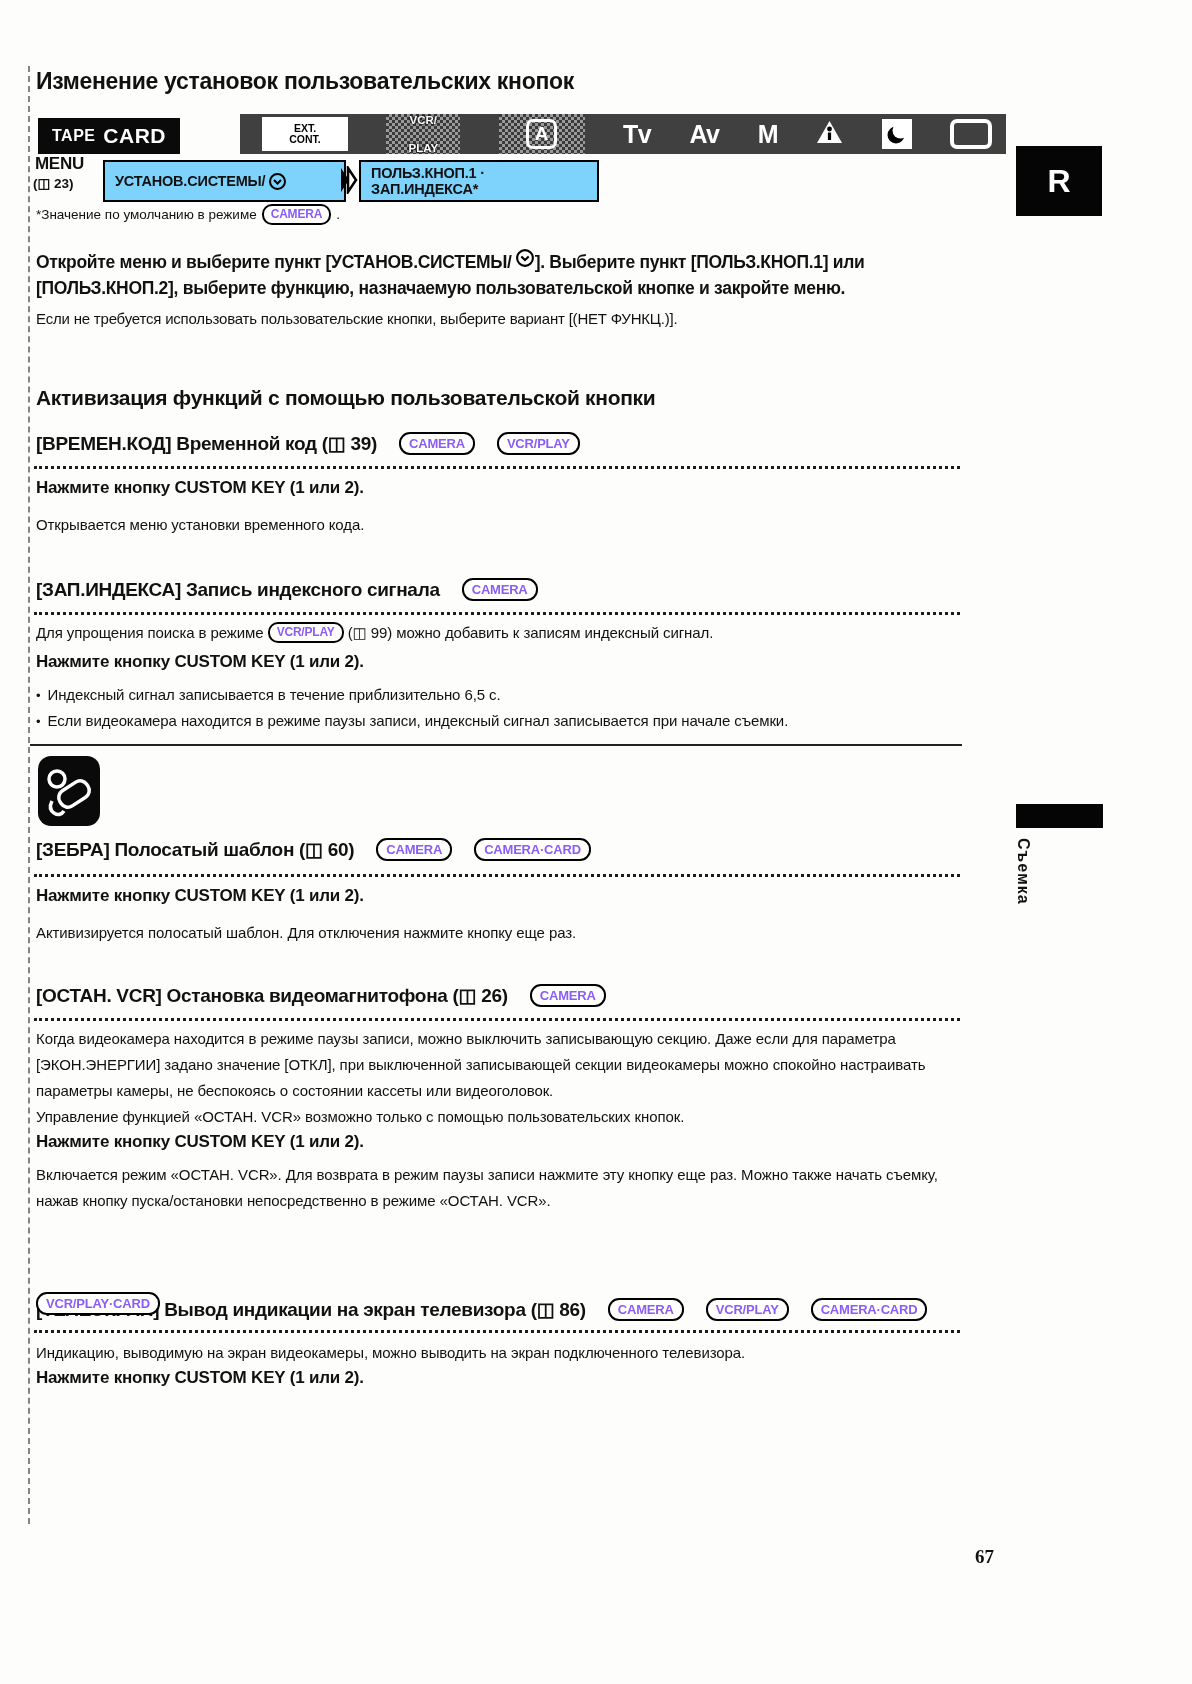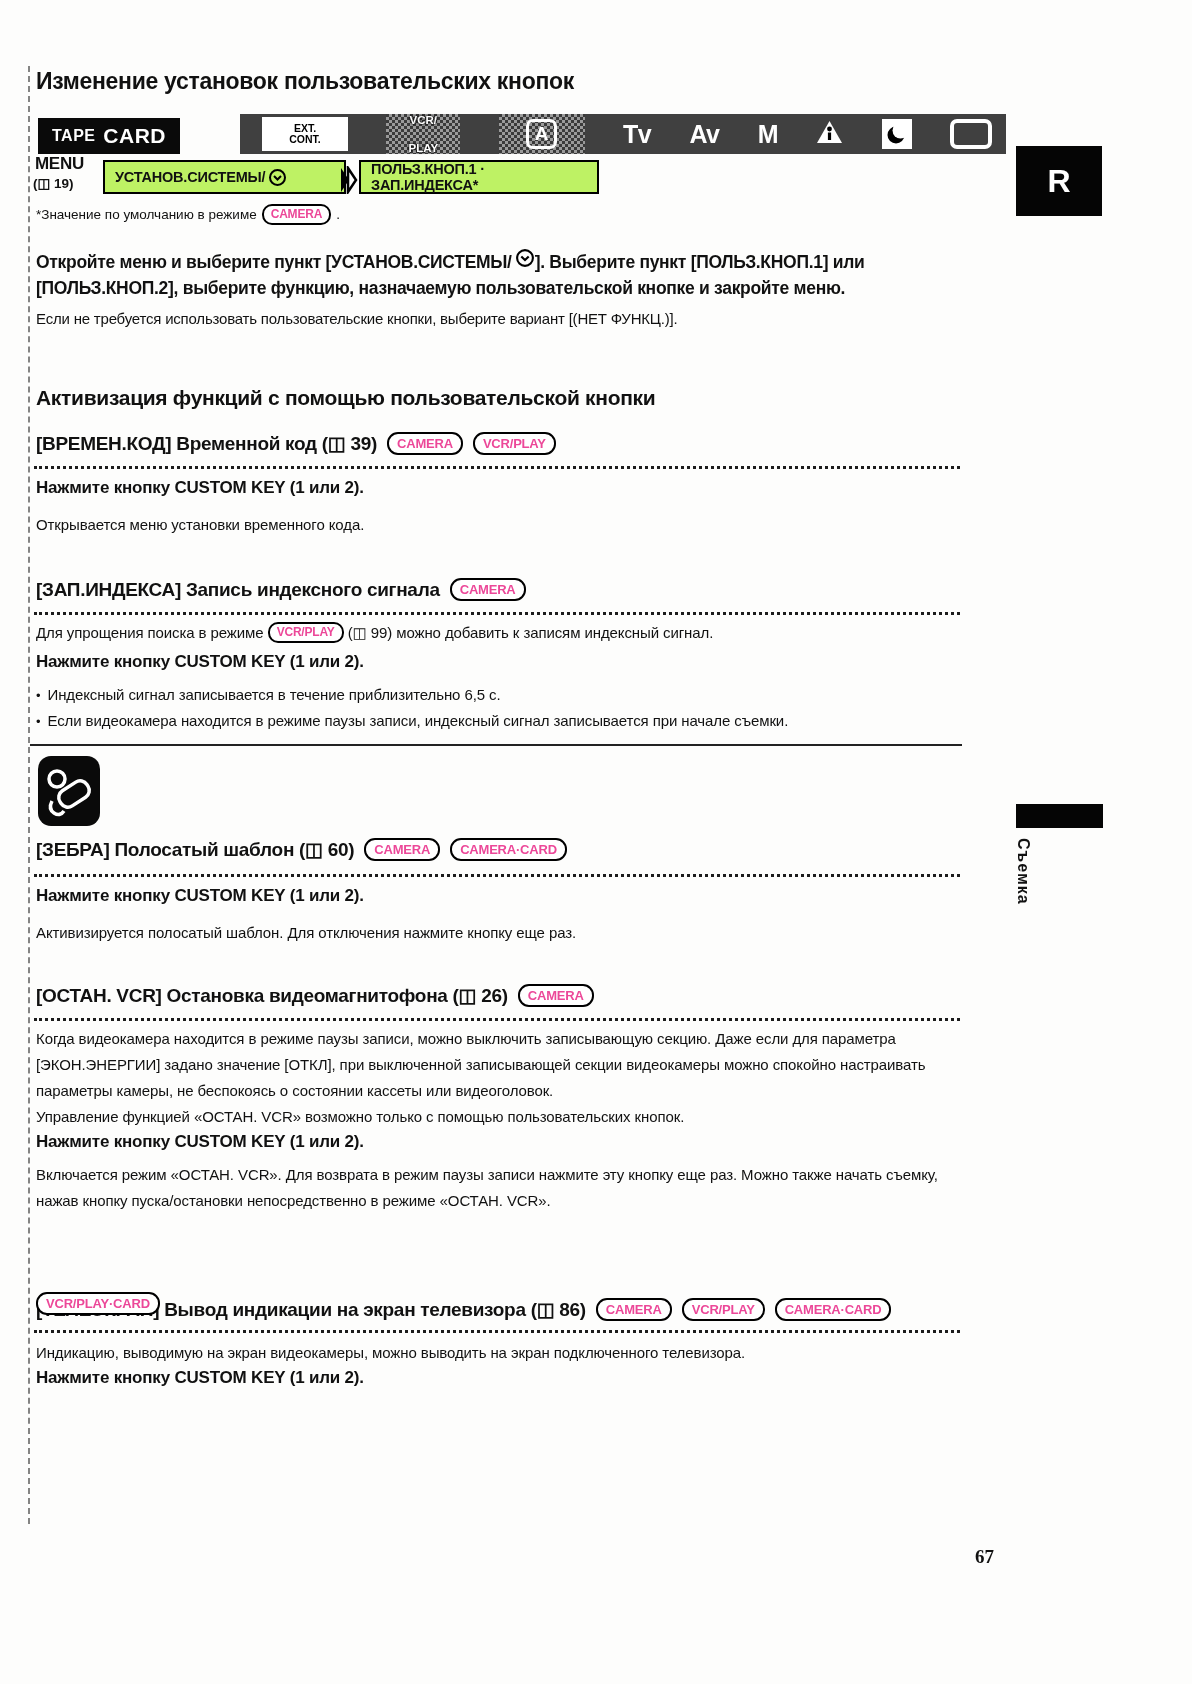--- a/index.html
+++ b/index.html
@@ -32,40 +32,40 @@
   .mode-txt{font-size:25px;font-weight:800;letter-spacing:-0.5px;}
   .moon-box{width:30px;height:30px;background:#fff;display:flex;align-items:center;justify-content:center;}
   .frame-ic{width:34px;height:22px;border:4px solid #fff;border-radius:7px;}
 
   .r-badge{left:1016px;top:146px;width:86px;height:70px;background:#050505;color:#fff;
     display:flex;align-items:center;justify-content:center;font-size:32px;font-weight:800;}
 
   
   .menu-label{left:35px;top:154px;font-size:17px;font-weight:800;letter-spacing:-0.3px;}
   .menu-ref{left:33px;top:175px;font-size:13.5px;font-weight:600;}
-  .menu-box{border:2px solid #000;height:34px;display:flex;align-items:center;box-sizing:border-box;
-    padding:0 10px;font-size:14.5px;font-weight:800;background:#bef264;letter-spacing:-0.2px;}
+  .menu-box{border:2px solid #000;height:42px;display:flex;align-items:center;box-sizing:border-box;
+    padding:0 10px;font-size:14.5px;font-weight:800;background:#7dd3fc;letter-spacing:-0.2px;}
   .menu-box1{left:103px;top:160px;width:243px;}
   .menu-box2{left:359px;top:160px;width:240px;}
   .menu-arrow{left:340px;top:166px;}
   .circle-ic{display:inline-flex;margin-left:3px;}
 
   .footnote{left:36px;top:204px;font-size:13.5px;display:flex;align-items:center;gap:5px;}
 
   .badge{display:inline-block;border:2px solid #000;border-radius:11px;padding:0 8px;
-    font-weight:800;font-size:13px;line-height:19px;background:#fff;color:#ec4899;white-space:nowrap;
+    font-weight:800;font-size:13px;line-height:19px;background:#fff;color:#8b5cf6;white-space:nowrap;
     letter-spacing:-0.2px;vertical-align:2px;}
   .badge.sm{font-size:12px;line-height:17px;border-radius:10px;padding:0 7px;}
 
   .intro-bold{left:36px;top:248px;width:906px;font-size:17.5px;font-weight:800;line-height:26px;letter-spacing:-0.3px;}
   .intro-note{left:36px;top:310px;font-size:15px;letter-spacing:-0.2px;}
 
   .act-title{left:36px;top:386px;font-size:21px;font-weight:800;letter-spacing:-0.3px;}
 
-  .sec-head{font-size:19px;font-weight:800;letter-spacing:-0.3px;display:flex;align-items:center;gap:10px;}
+  .sec-head{font-size:19px;font-weight:800;letter-spacing:-0.3px;display:flex;align-items:center;gap:22px;}
   .dotsep{height:0;border-top:3px dotted #1c1c1c;width:926px;left:34px;}
   .press{font-size:17px;font-weight:800;letter-spacing:-0.2px;}
   .body-txt{font-size:15px;letter-spacing:-0.1px;line-height:26px;}
   .bullet{display:flex;gap:7px;font-size:15px;letter-spacing:-0.1px;}
   .bullet .b{font-size:13px;line-height:20px;}
 
   .hrule{left:30px;top:744px;width:932px;height:0;border-top:2px solid #222;}
   .note-ic{left:38px;top:756px;width:62px;height:70px;background:#0a0a0a;border-radius:13px;
     display:flex;align-items:center;justify-content:center;}
   .note-txt{left:122px;top:764px;font-size:15.5px;width:700px;}
@@ -115,21 +115,21 @@
           <circle cx="11" cy="13" r="8.5" fill="#000"></circle>
           <circle cx="15.5" cy="8.5" r="8" fill="#fff"></circle>
         </svg>
     </span>
     <span class="frame-ic"></span>
   </div>
 
   <div class="abs r-badge">R</div>
 
   <div class="abs menu-label">MENU</div>
-  <div class="abs menu-ref">(◫ 19)</div>
+  <div class="abs menu-ref">(◫ 23)</div>
   <div class="abs menu-box menu-box1">
     <span>УСТАНОВ.СИСТЕМЫ/</span>
     <span class="circle-ic">
       <svg width="19" height="19" viewBox="0 0 19 19">
           <circle cx="9.5" cy="9.5" r="7.5" fill="none" stroke="#000" stroke-width="2"></circle>
           <path d="M6 8 L9.5 11.5 L13 8" fill="none" stroke="#000" stroke-width="2"></path>
         </svg>
     </span>
   </div>
   <div class="abs menu-arrow">

